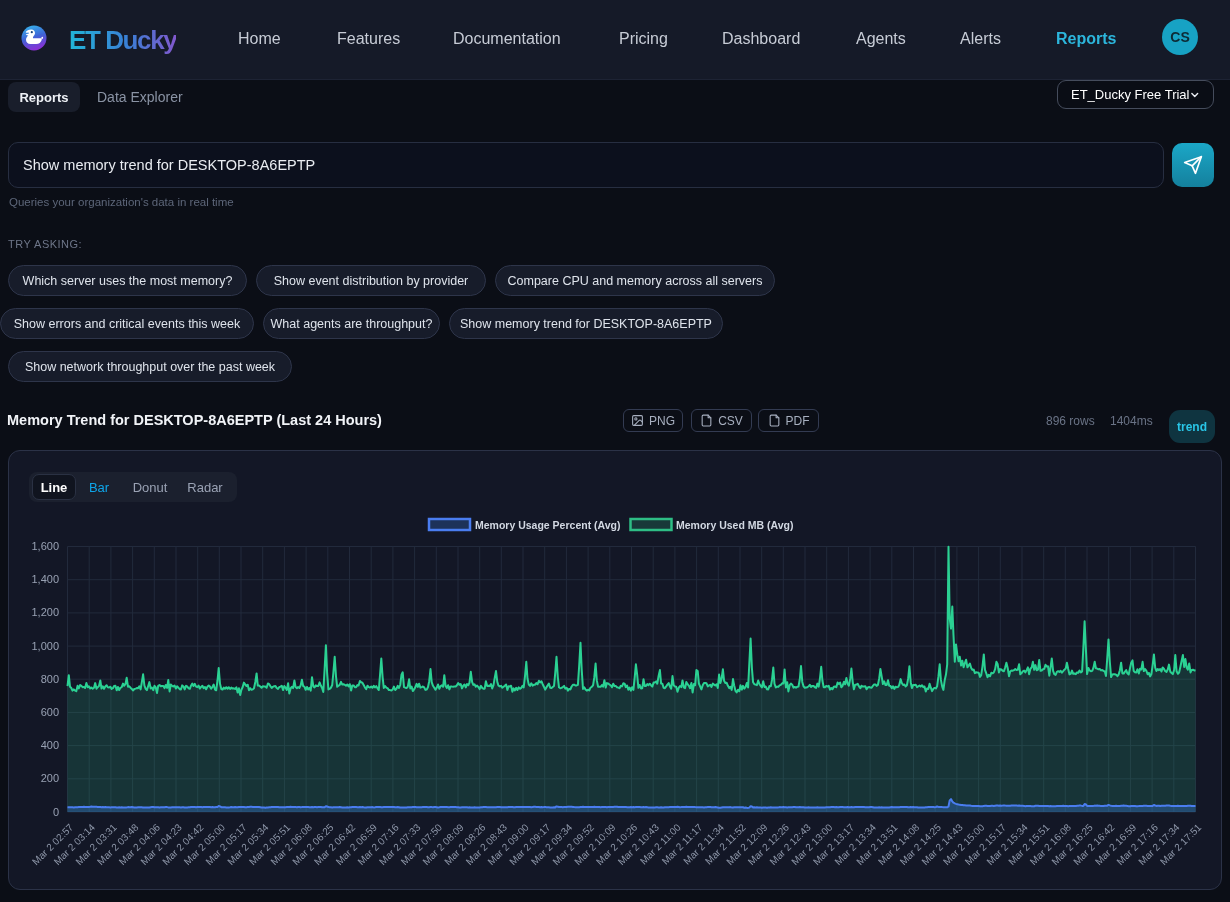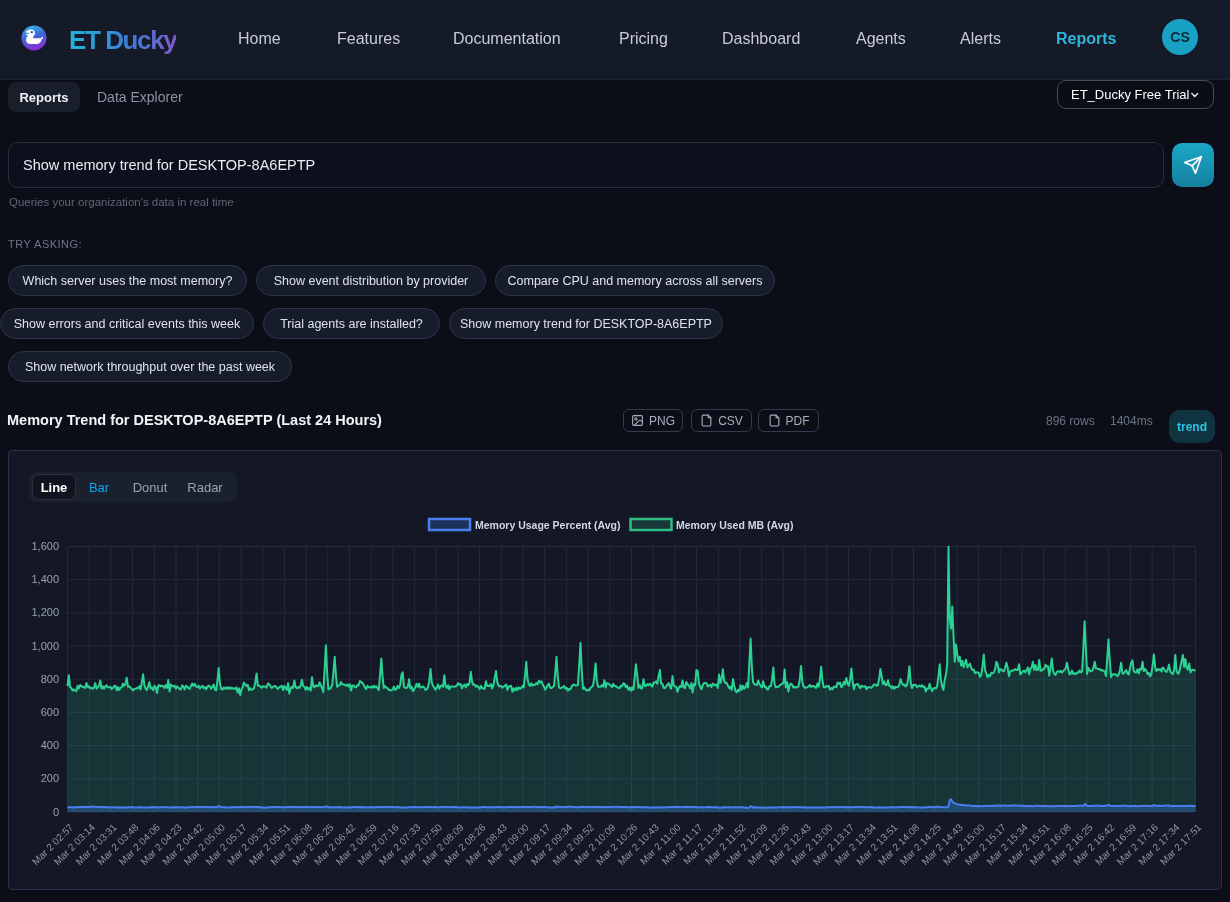--- a/index.html
+++ b/index.html
@@ -56,21 +56,21 @@
 <div class="abs" style="left:9px;top:196px;font-size:11.5px;color:#5d6679">Queries your organization's data in real time</div>
 
 <div class="abs" style="left:8px;top:238px;font-size:11px;color:#6e7689;letter-spacing:0.5px">TRY ASKING:</div>
 <div style="position:absolute;left:8px;top:265px;display:flex;gap:9px">
     <div class="pill" style="width:239px">Which server uses the most memory?</div>
     <div class="pill" style="width:230px">Show event distribution by provider</div>
     <div class="pill" style="width:280px">Compare CPU and memory across all servers</div>
   </div>
 <div style="position:absolute;left:0;top:308px;display:flex;gap:9px">
     <div class="pill" style="width:254px">Show errors and critical events this week</div>
-    <div class="pill" style="width:177px">Trial agents are installed?</div>
+    <div class="pill" style="width:177px">What agents are throughput?</div>
     <div class="pill" style="width:274px">Show memory trend for DESKTOP-8A6EPTP</div>
   </div>
 <div style="position:absolute;left:8px;top:351px;display:flex;gap:9px">
     <div class="pill" style="width:284px">Show network throughput over the past week</div>
   </div>
 
 <div class="abs" style="left:7px;top:412px;font-size:14.5px;font-weight:bold;color:#f1f3f7">Memory Trend for DESKTOP-8A6EPTP (Last 24 Hours)</div>
 <div class="expbtn" style="left:623px;width:60px"><svg width="13" height="13" viewBox="0 0 24 24" fill="none" stroke="#a7afbf" stroke-width="2" stroke-linecap="round" stroke-linejoin="round">
       <rect x="3" y="3" width="18" height="18" rx="2"></rect>
       <circle cx="9" cy="9" r="2"></circle>
@@ -81,21 +81,21 @@
       <path d="M15 2v5h5"></path>
     </svg>CSV</div>
 <div class="expbtn" style="left:758px;width:61px"><svg width="13" height="13" viewBox="0 0 24 24" fill="none" stroke="#a7afbf" stroke-width="2" stroke-linecap="round" stroke-linejoin="round">
       <path d="M15 2H6a2 2 0 0 0-2 2v16a2 2 0 0 0 2 2h12a2 2 0 0 0 2-2V7Z"></path>
       <path d="M15 2v5h5"></path>
     </svg>PDF</div>
 <div class="abs" style="left:1046px;top:414px;font-size:12px;color:#6a7386">896 rows</div>
 <div class="abs" style="left:1110px;top:414px;font-size:12px;color:#6a7386">1404ms</div>
 <div class="abs" style="left:1169px;top:410px;width:46px;height:33px;background:#0f3440;border-radius:11px;display:flex;align-items:center;justify-content:center;font-size:12px;font-weight:bold;color:#29c5e6">trend</div>
 
-<div class="abs" style="left:8px;top:450px;width:1214px;height:440px;background:#131726;border:1px solid #2b3247;border-radius:4px">
+<div class="abs" style="left:8px;top:450px;width:1214px;height:440px;background:#131726;border:1px solid #2b3247;border-radius:12px">
   <div class="abs" style="left:20px;top:21px;width:208px;height:30px;background:#1b202e;border-radius:8px;display:flex;align-items:center;padding:0 3px">
     <div style="width:44px;height:26px;background:#10141f;border:1px solid #2a3143;border-radius:7px;display:flex;align-items:center;justify-content:center;font-size:13px;font-weight:bold;color:#fff">Line</div>
     <div style="width:46px;text-align:center;font-size:13px;color:#0ea5e9">Bar</div>
     <div style="width:56px;text-align:center;font-size:13px;color:#9aa2b4">Donut</div>
     <div style="width:54px;text-align:center;font-size:13px;color:#9aa2b4">Radar</div>
   </div>
   <svg width="1214" height="440" viewBox="0 0 1214 440" style="position:absolute;left:0;top:0">
 <path d="M58.5 361.0H1186.5M58.5 327.8H1186.5M58.5 294.6H1186.5M58.5 261.4H1186.5M58.5 228.2H1186.5M58.5 195.1H1186.5M58.5 161.9H1186.5M58.5 128.7H1186.5M58.5 95.5H1186.5" stroke="#222a3c" stroke-width="1" fill="none"></path>
 <path d="M58.5 95.5V361.0M80.2 95.5V361.0M101.9 95.5V361.0M123.6 95.5V361.0M145.3 95.5V361.0M167.0 95.5V361.0M188.7 95.5V361.0M210.3 95.5V361.0M232.0 95.5V361.0M253.7 95.5V361.0M275.4 95.5V361.0M297.1 95.5V361.0M318.8 95.5V361.0M340.5 95.5V361.0M362.2 95.5V361.0M383.9 95.5V361.0M405.6 95.5V361.0M427.3 95.5V361.0M449.0 95.5V361.0M470.7 95.5V361.0M492.3 95.5V361.0M514.0 95.5V361.0M535.7 95.5V361.0M557.4 95.5V361.0M579.1 95.5V361.0M600.8 95.5V361.0M622.5 95.5V361.0M644.2 95.5V361.0M665.9 95.5V361.0M687.6 95.5V361.0M709.3 95.5V361.0M731.0 95.5V361.0M752.7 95.5V361.0M774.3 95.5V361.0M796.0 95.5V361.0M817.7 95.5V361.0M839.4 95.5V361.0M861.1 95.5V361.0M882.8 95.5V361.0M904.5 95.5V361.0M926.2 95.5V361.0M947.9 95.5V361.0M969.6 95.5V361.0M991.3 95.5V361.0M1013.0 95.5V361.0M1034.7 95.5V361.0M1056.3 95.5V361.0M1078.0 95.5V361.0M1099.7 95.5V361.0M1121.4 95.5V361.0M1143.1 95.5V361.0M1164.8 95.5V361.0M1186.5 95.5V361.0" stroke="#222a3c" stroke-width="1" fill="none"></path>
 <g font-family="'Liberation Sans',sans-serif" font-size="11" fill="#98a1b3">

